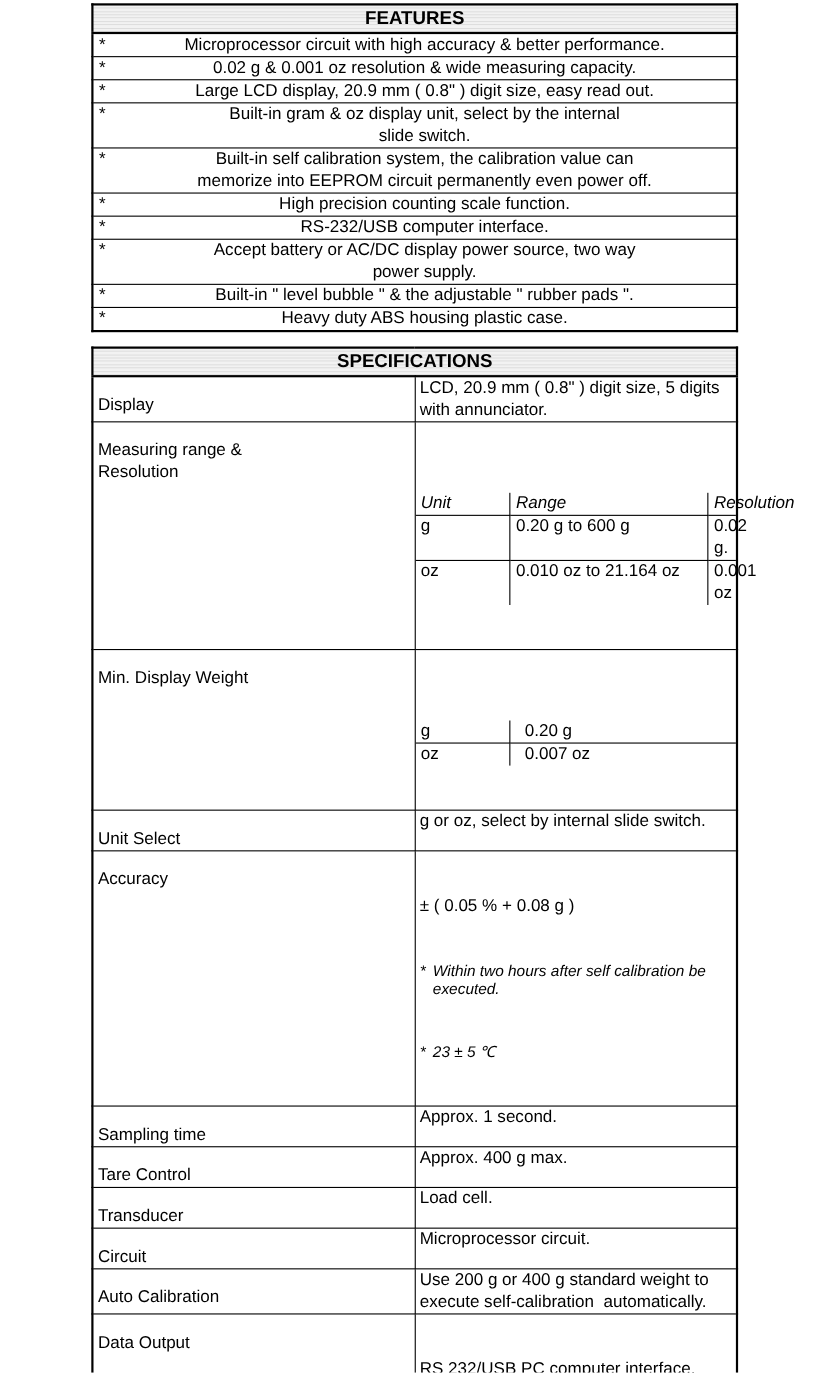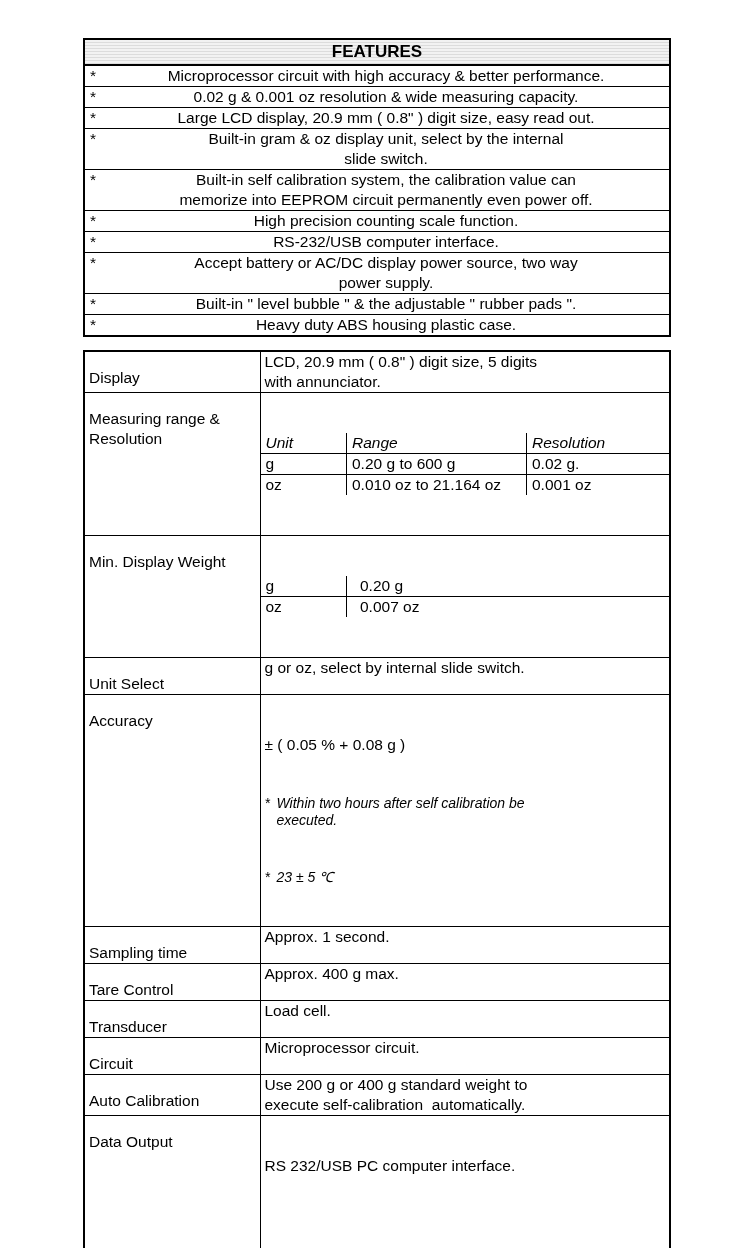--- a/index.html
+++ b/index.html
@@ -21,34 +21,34 @@
   table{border-collapse:collapse;table-layout:fixed;}
   .outer{width:588px;margin-left:83px;border:2px solid var(--border);}
   .outer td{vertical-align:top;font-size:15.5px;line-height:20px;white-space:pre-wrap;}
   tr.thead td{
     text-align:center;font-weight:bold;font-size:17px;line-height:24px;height:24px;
     background:repeating-linear-gradient(180deg,var(--stripe_light) 0px,var(--stripe_light) 2px,var(--stripe_dark) 2px,var(--stripe_dark) 3px);
     border-bottom:2px solid var(--border);white-space:normal;
   }
 
   
-  .features{margin-top:38px;}
+  .features{margin-top:3px;}
   .features td.frow{border-bottom:1px solid var(--border);padding:0 2px 0 5px;}
   .features tr:last-child td.frow{border-bottom:none;}
   .fitem{display:flex;align-items:flex-start;}
   .ast{width:15px;flex:0 0 15px;font-size:15.5px;}
   .ftext{flex:1;text-align:center;}
 
   
   .spec{margin-top:13px;}
   .spec td{border:1px solid var(--border);}
   .spec td.lbl{width:176px;padding:16px 2px 0 4px;}
   .spec td.val{padding:0 2px 0 4px;}
   .spec td.subcell{padding:0;}
-  .spec table.sub{width:100%;border-collapse:collapse;table-layout:fixed;}
+  .spec table.sub{width:100%;border-collapse:collapse;table-layout:fixed;margin-top:24px;}
   .spec table.sub td{border:1px solid var(--border);padding:0 2px 0 5px;vertical-align:top;font-size:15.5px;line-height:20px;white-space:pre-wrap;}
   .spec table.sub tr:first-child td{border-top:none;}
   .spec table.sub tr:last-child td{border-bottom:none;}
   .spec table.sub td:first-child{border-left:none;}
   .spec table.sub td:last-child{border-right:none;}
   .sub .cu{width:86px;}
   .sub .cr{width:180px;}
   .sub .ith{font-style:italic;}
   .padval{padding-left:13px !important;}
 
@@ -117,20 +117,23 @@
     <tr>
           <td class="frow"><div class="fitem">
       <span class="ast">*</span>
       <span class="ftext">Heavy duty ABS housing plastic case.</span></div></td>
         </tr>
   </tbody>
     </table>
 
   <table class="outer spec">
     <tbody>
+        <tr class="thead">
+      <td colspan="2">SPECIFICATIONS</td>
+    </tr>
 
     <tr>
       <td class="lbl">Display</td>
       <td class="val">LCD, 20.9 mm ( 0.8" ) digit size, 5 digits
 with annunciator.</td>
     </tr>
 
     <tr>
       <td class="lbl">Measuring range &amp;
 Resolution</td>

